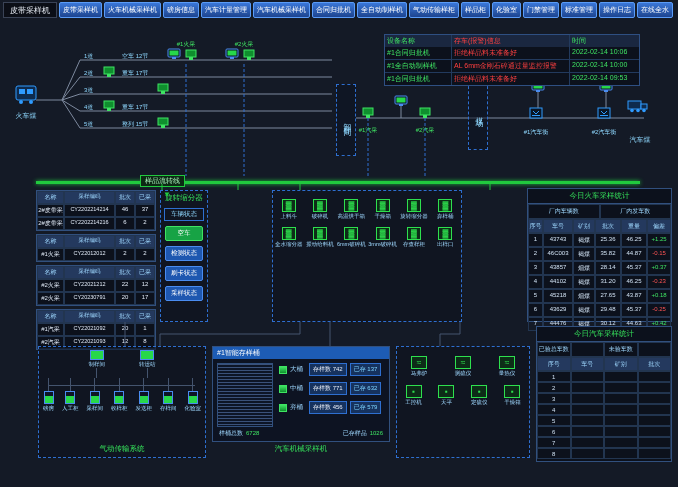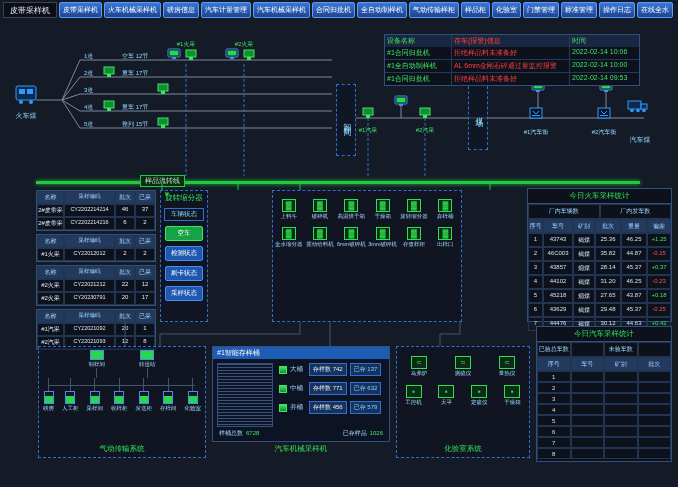--- a/index.html
+++ b/index.html
@@ -624,21 +624,20 @@
         </div>
         <div class="lab-item">
           <div class="lab-icon">▪</div>
           <div class="ap-label">定硫仪</div>
         </div>
         <div class="lab-item">
           <div class="lab-icon">▪</div>
           <div class="ap-label">干燥箱</div>
         </div>
       </div>
-    <div class="p-title bottom">化验室系统</div>
   </div>
 
   <div class="stat-table truck">
     <div class="st-title">今日汽车采样统计</div>
     <div class="tt-sum" id="truck-summary">
         <div class="tt-sum-c">已验总车数</div>
         <div class="tt-sum-c"></div>
         <div class="tt-sum-c">未验车数</div>
         <div class="tt-sum-c"></div>
       </div>

